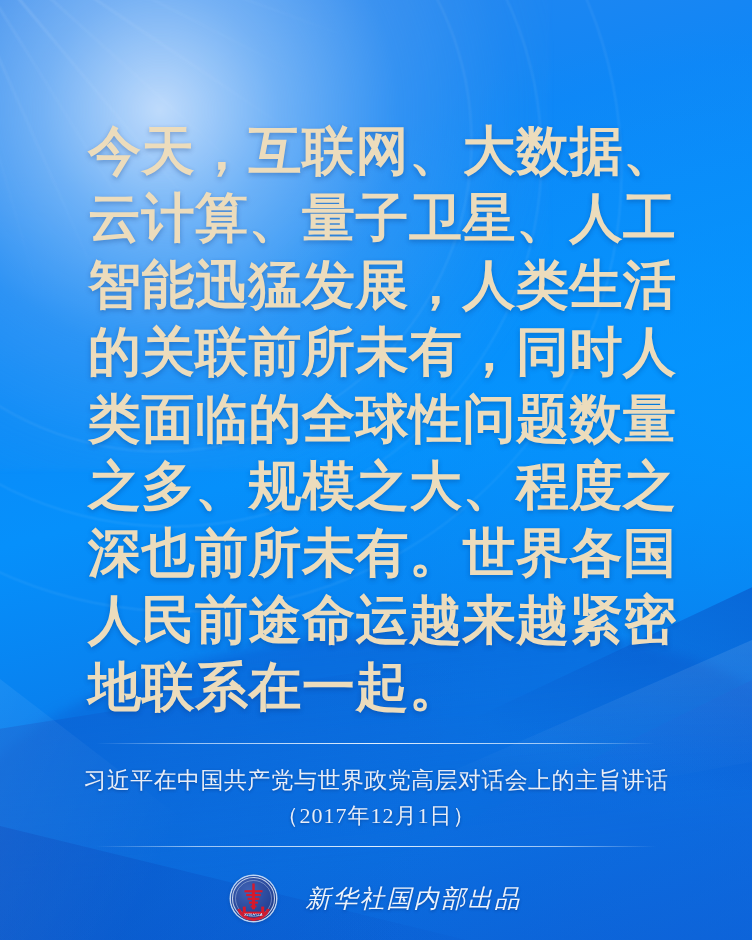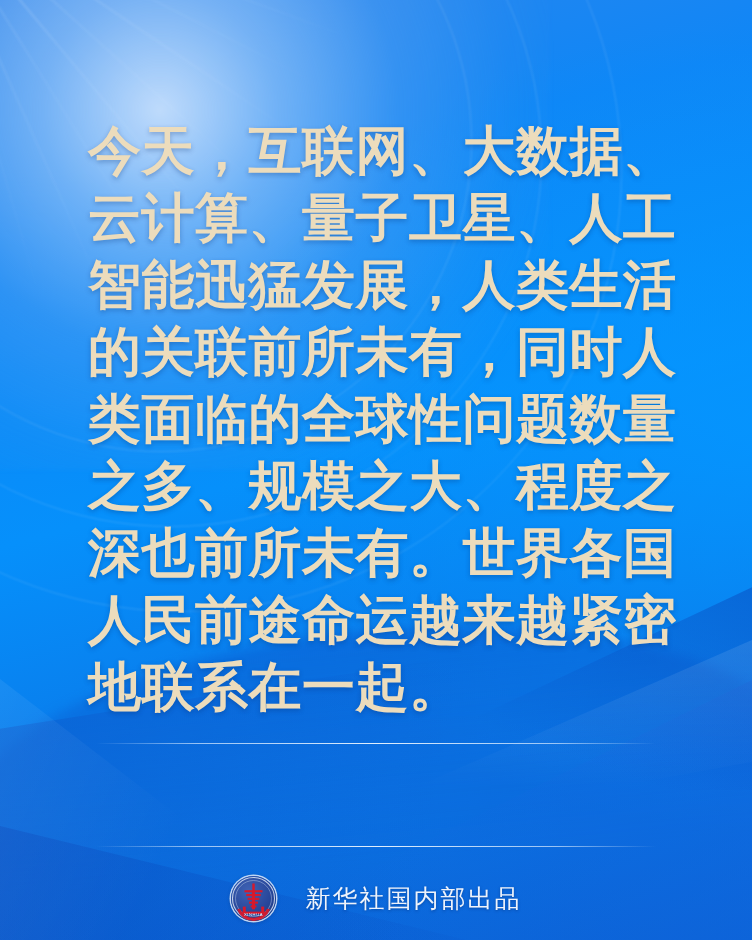--- a/index.html
+++ b/index.html
@@ -147,20 +147,21 @@
   .caption-date { font-size: 22px; letter-spacing: 1px; }
 
   .footer {
     position: absolute;
     left: 0; right: 0;
     top: 876px;
     display: flex;
     align-items: center;
     justify-content: center;
     gap: 30px;
+    font-style: italic;
   }
   .logo-badge {
     width: 45px; height: 45px;
     flex: 0 0 45px;
     border-radius: 50%;
     background: radial-gradient(circle at 38% 32%, #3f63b4 0%, #27469a 55%, #18306f 100%);
     box-shadow: 0 0 0 1.5px rgba(225,235,250,0.85), 0 1px 4px rgba(0,25,80,0.45);
     position: relative;
     overflow: hidden;
   }
@@ -205,20 +206,24 @@
   <div class="facet f4"></div>
   <div class="facet f5"></div>
   <div class="facet f6"></div>
 
   <div class="content">
 
     <div class="headline">今天，互联网、大数据、云计算、量子卫星、人工智能迅猛发展，人类生活的关联前所未有，同时人类面临的全球性问题数量之多、规模之大、程度之深也前所未有。世界各国人民前途命运越来越紧密地联系在一起。</div>
 
     <div class="divider divider-top"></div>
 
+    <div class="caption">
+      <div>习近平在中国共产党与世界政党高层对话会上的主旨讲话</div>
+      <div class="caption-date">（2017年12月1日）</div>
+    </div>
 
     <div class="divider divider-bottom"></div>
 
     <div class="footer">
       <div class="logo-badge">
         <svg viewBox="0 0 45 45" width="45" height="45" aria-hidden="true">
           <circle cx="22.5" cy="22.5" r="21" fill="none" stroke="#dbe6f7" stroke-width="1.1" opacity="0.85"></circle>
           <circle cx="22.5" cy="22.5" r="18" fill="none" stroke="#c9d8f0" stroke-width="0.8" opacity="0.55"></circle>
 
           <g fill="#d7192b">

